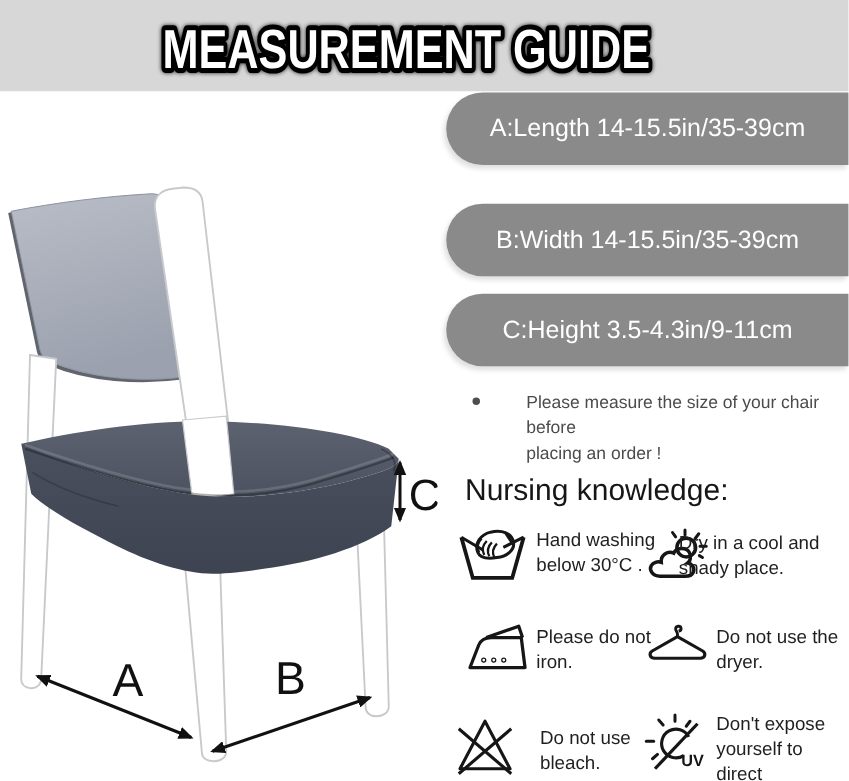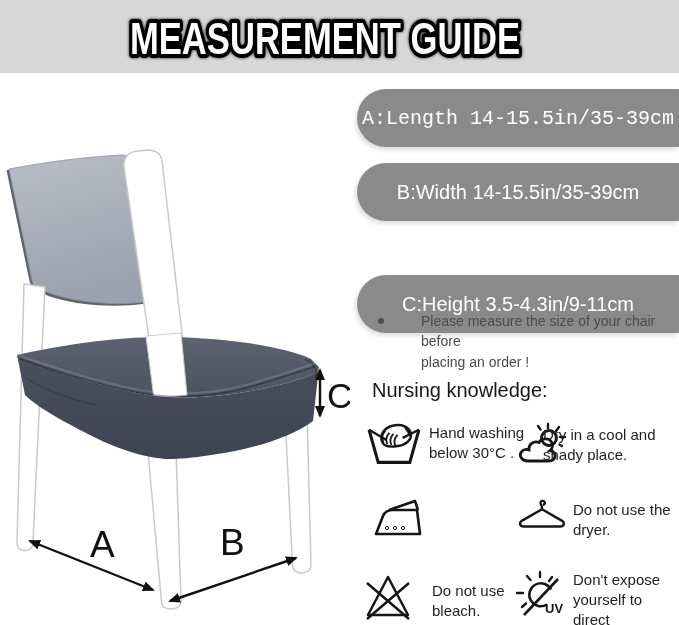--- a/index.html
+++ b/index.html
@@ -8,29 +8,29 @@
 
   
   .header-band{position:absolute;top:0;left:0;right:0;height:73px;background:#d7d7d7;}
   .title-svg{position:absolute;top:0;left:0;width:679px;height:73px;}
 
   
   .pill{position:absolute;left:357px;right:0;height:58px;background:#8a8a8a;
         border-radius:29px 0 0 29px;color:#fff;font-size:20px;
         display:flex;align-items:center;justify-content:center;
         box-shadow:-2px 3px 4px rgba(0,0,0,.13);}
-  .pill-a{top:89px;font-family:Liberation Mono, monospace;} .pill-b{top:163px;text-align:right;} .pill-c{top:235px;margin-top:40px;}
+  .pill-a{top:74px;} .pill-b{top:163px;text-align:right;} .pill-c{top:235px;}
 
   
   .note{position:absolute;left:378px;top:311px;display:flex;gap:9px;width:292px;}
   .note-dot{width:6px;height:6px;border-radius:50%;background:#4d4d4d;margin-top:7px;flex:0 0 auto;}
   .note-text{font-size:14px;line-height:1.45;color:#4b4b4b;white-space:pre-line;margin-left:28px;}
 
   
-  .nursing-heading{position:absolute;left:372px;top:379px;font-size:20px;color:#161616;}
+  .nursing-heading{position:absolute;left:372px;top:379px;font-size:24px;color:#161616;}
   .care-text{position:absolute;font-size:15px;line-height:20px;color:#1f1f1f;white-space:pre-line;}
   .care-icon{position:absolute;}
   .care-icon path, .care-icon circle, .care-icon line{stroke:#161616;fill:none;}
 
   #t-wash{left:429px;top:423px;} #t-dry{left:543px;top:425px;}
   #t-iron{left:429px;top:500px;} #t-dryer{left:573px;top:500px;}
   #t-bleach{left:432px;top:581px;} #t-sun{left:573px;top:570px;}
 
   #ic-wash{left:366px;top:419px;} #ic-dry{left:518px;top:422px;}
   #ic-iron{left:374px;top:499px;} #ic-hanger{left:516px;top:496px;}
@@ -85,20 +85,22 @@
   <div id="t-dry" class="care-text">Dry in a cool and
 shady place.</div>
 
   <svg id="ic-iron" class="care-icon" width="52" height="38" viewBox="0 0 52 38">
     <path d="M2 35 L9 17 C11 12 15 11 19 11 L43 11 L46 35 Z" stroke-width="2.6" stroke-linejoin="round"></path>
     <path d="M15 11 L41 2 L44 11" stroke-width="2.6" stroke-linejoin="round"></path>
     <circle cx="13" cy="29" r="1.6" fill="#161616" stroke="none"></circle>
     <circle cx="21" cy="29" r="1.6" fill="#161616" stroke="none"></circle>
     <circle cx="29" cy="29" r="1.6" fill="#161616" stroke="none"></circle>
   </svg>
+  <div id="t-iron" class="care-text">Please do not
+iron.</div>
 
   <svg id="ic-hanger" class="care-icon" width="50" height="40" viewBox="0 0 52 40">
     <path d="M27 13 L27 11 C27 9 25.5 8.5 25.5 6.5 C25.5 4 29.5 3.5 30 6 C30.3 7.5 29 8.2 28 8.5" stroke-width="2.4"></path>
     <path d="M27 13 L48 25 C51 27 50 31 46 31 L8 31 C4 31 3 27 6 25 Z" stroke-width="2.6" stroke-linejoin="round"></path>
   </svg>
   <div id="t-dryer" class="care-text">Do not use the
 dryer.</div>
 
   <svg id="ic-bleach" class="care-icon" width="52" height="50" viewBox="0 0 52 50">
     <path d="M26 7 L46 45 L6 45 Z" stroke-width="2.5" stroke-linejoin="round"></path>

